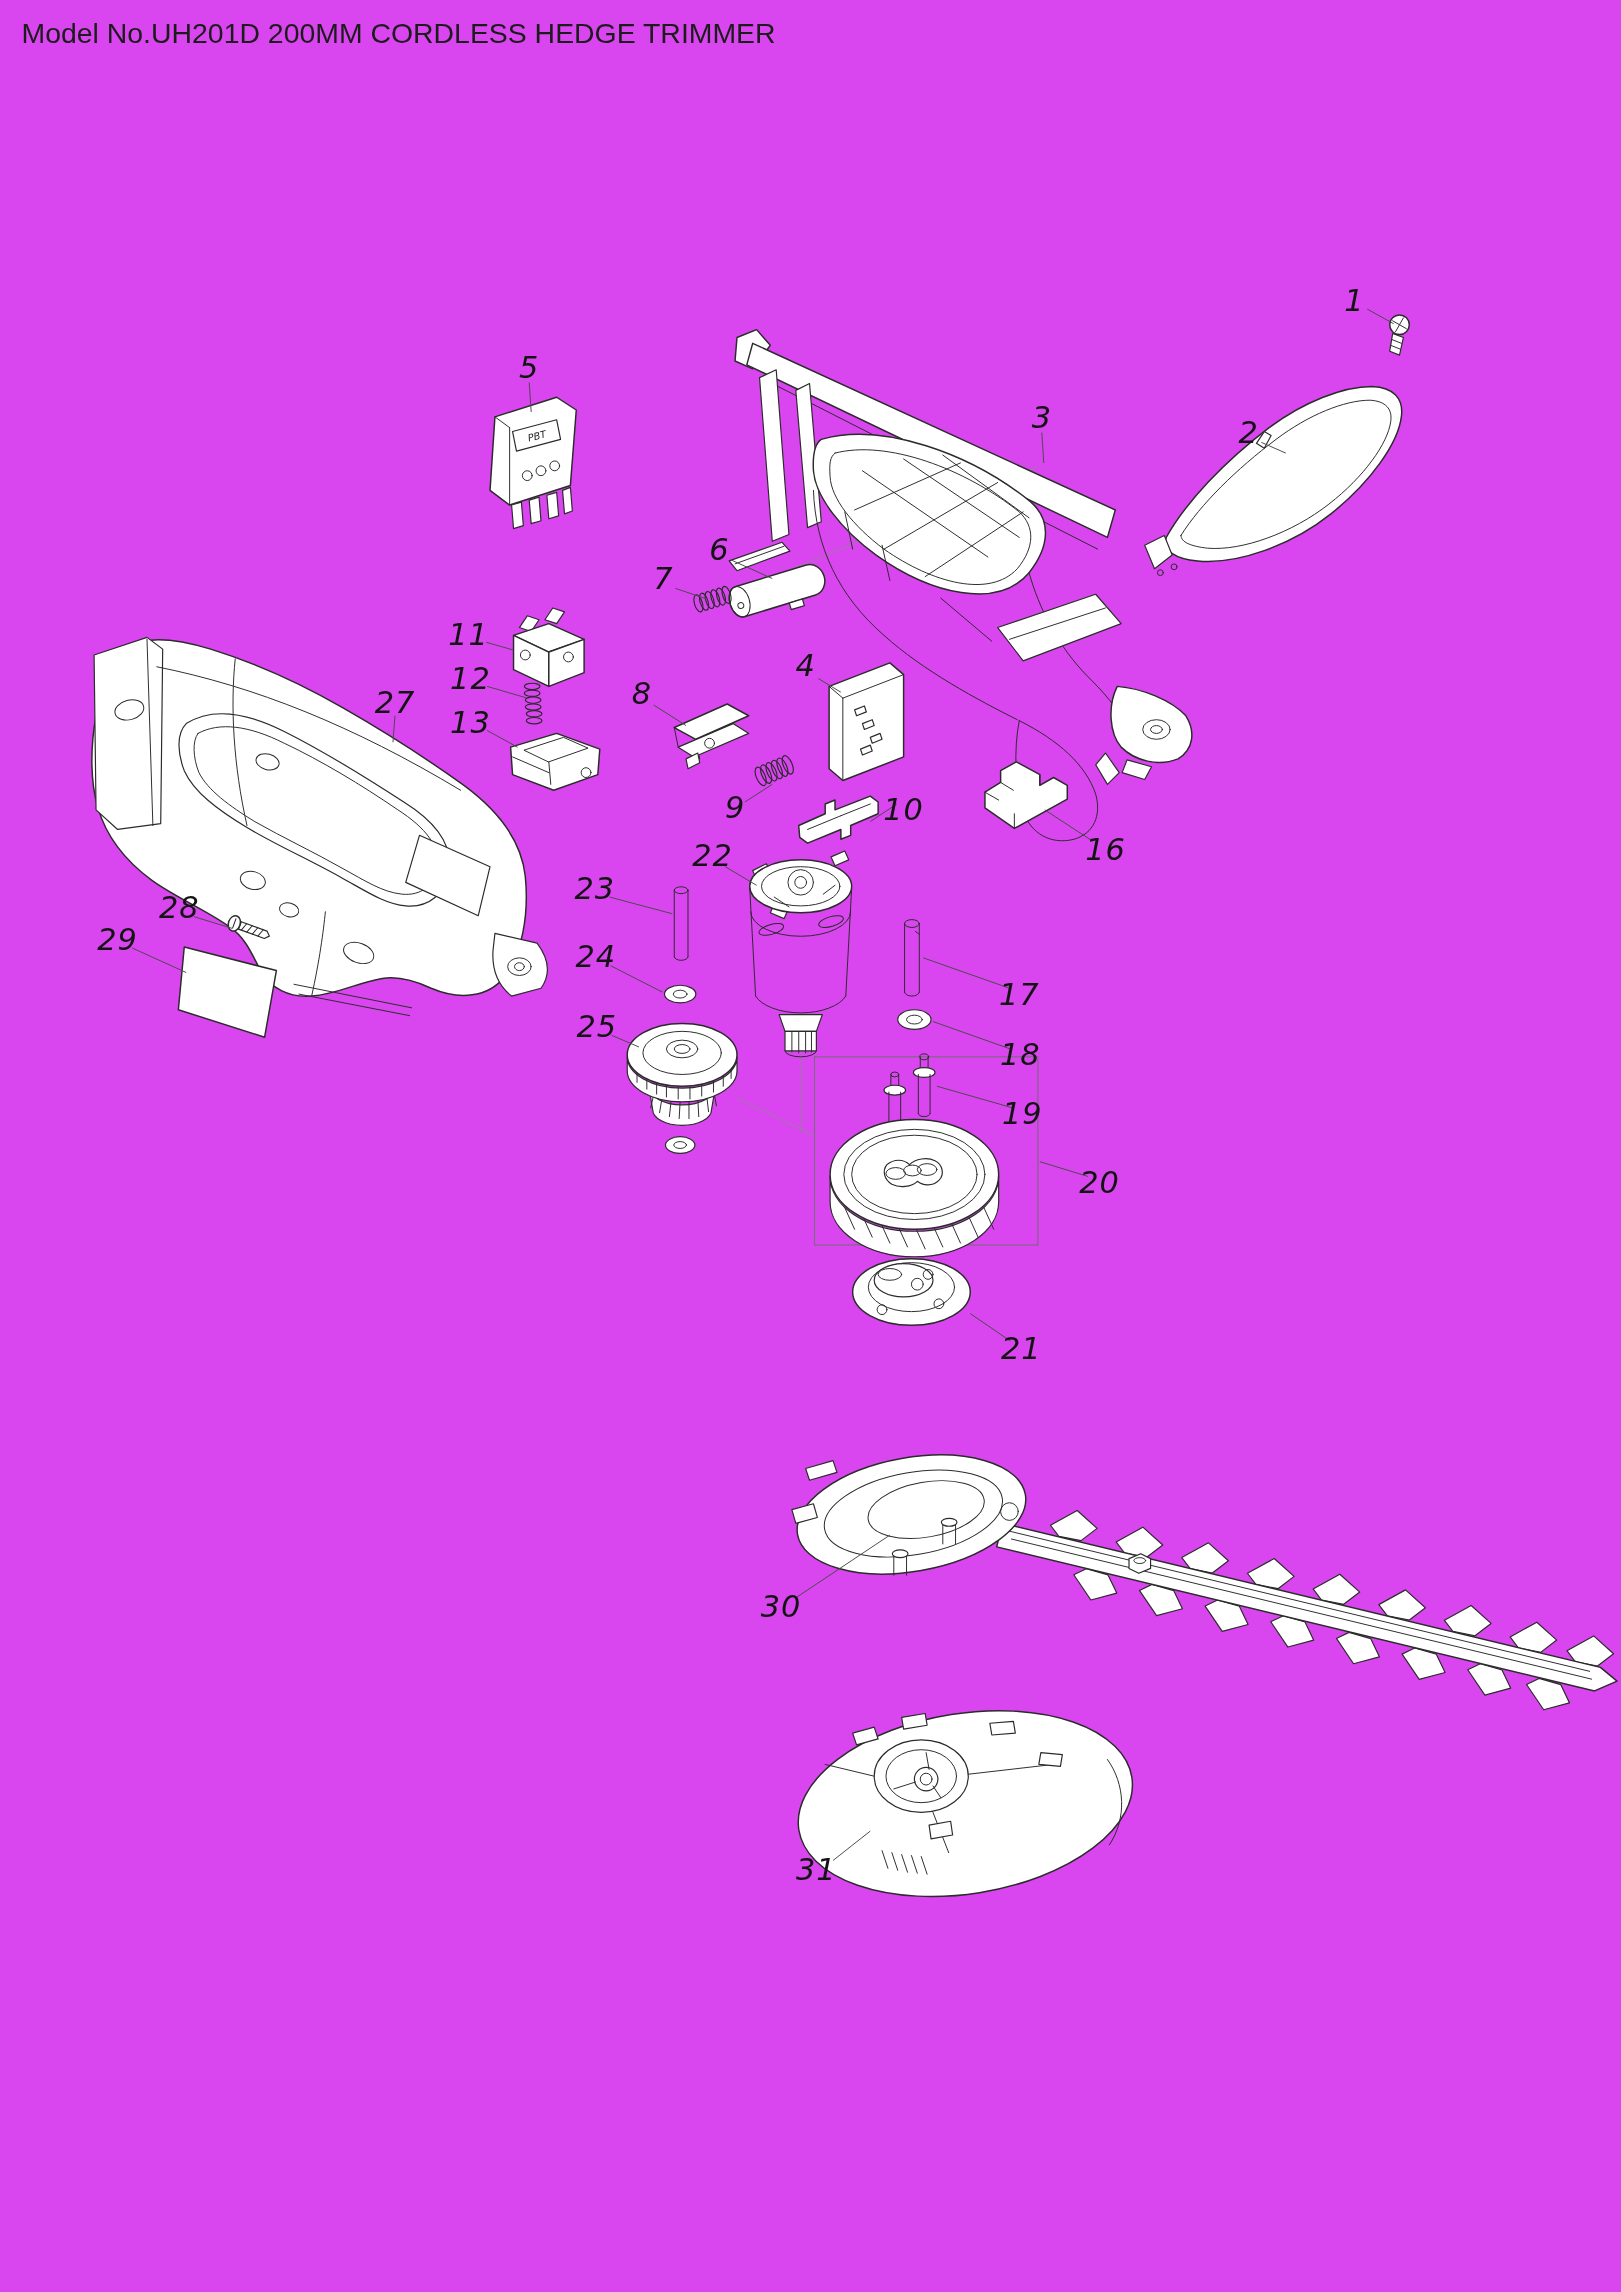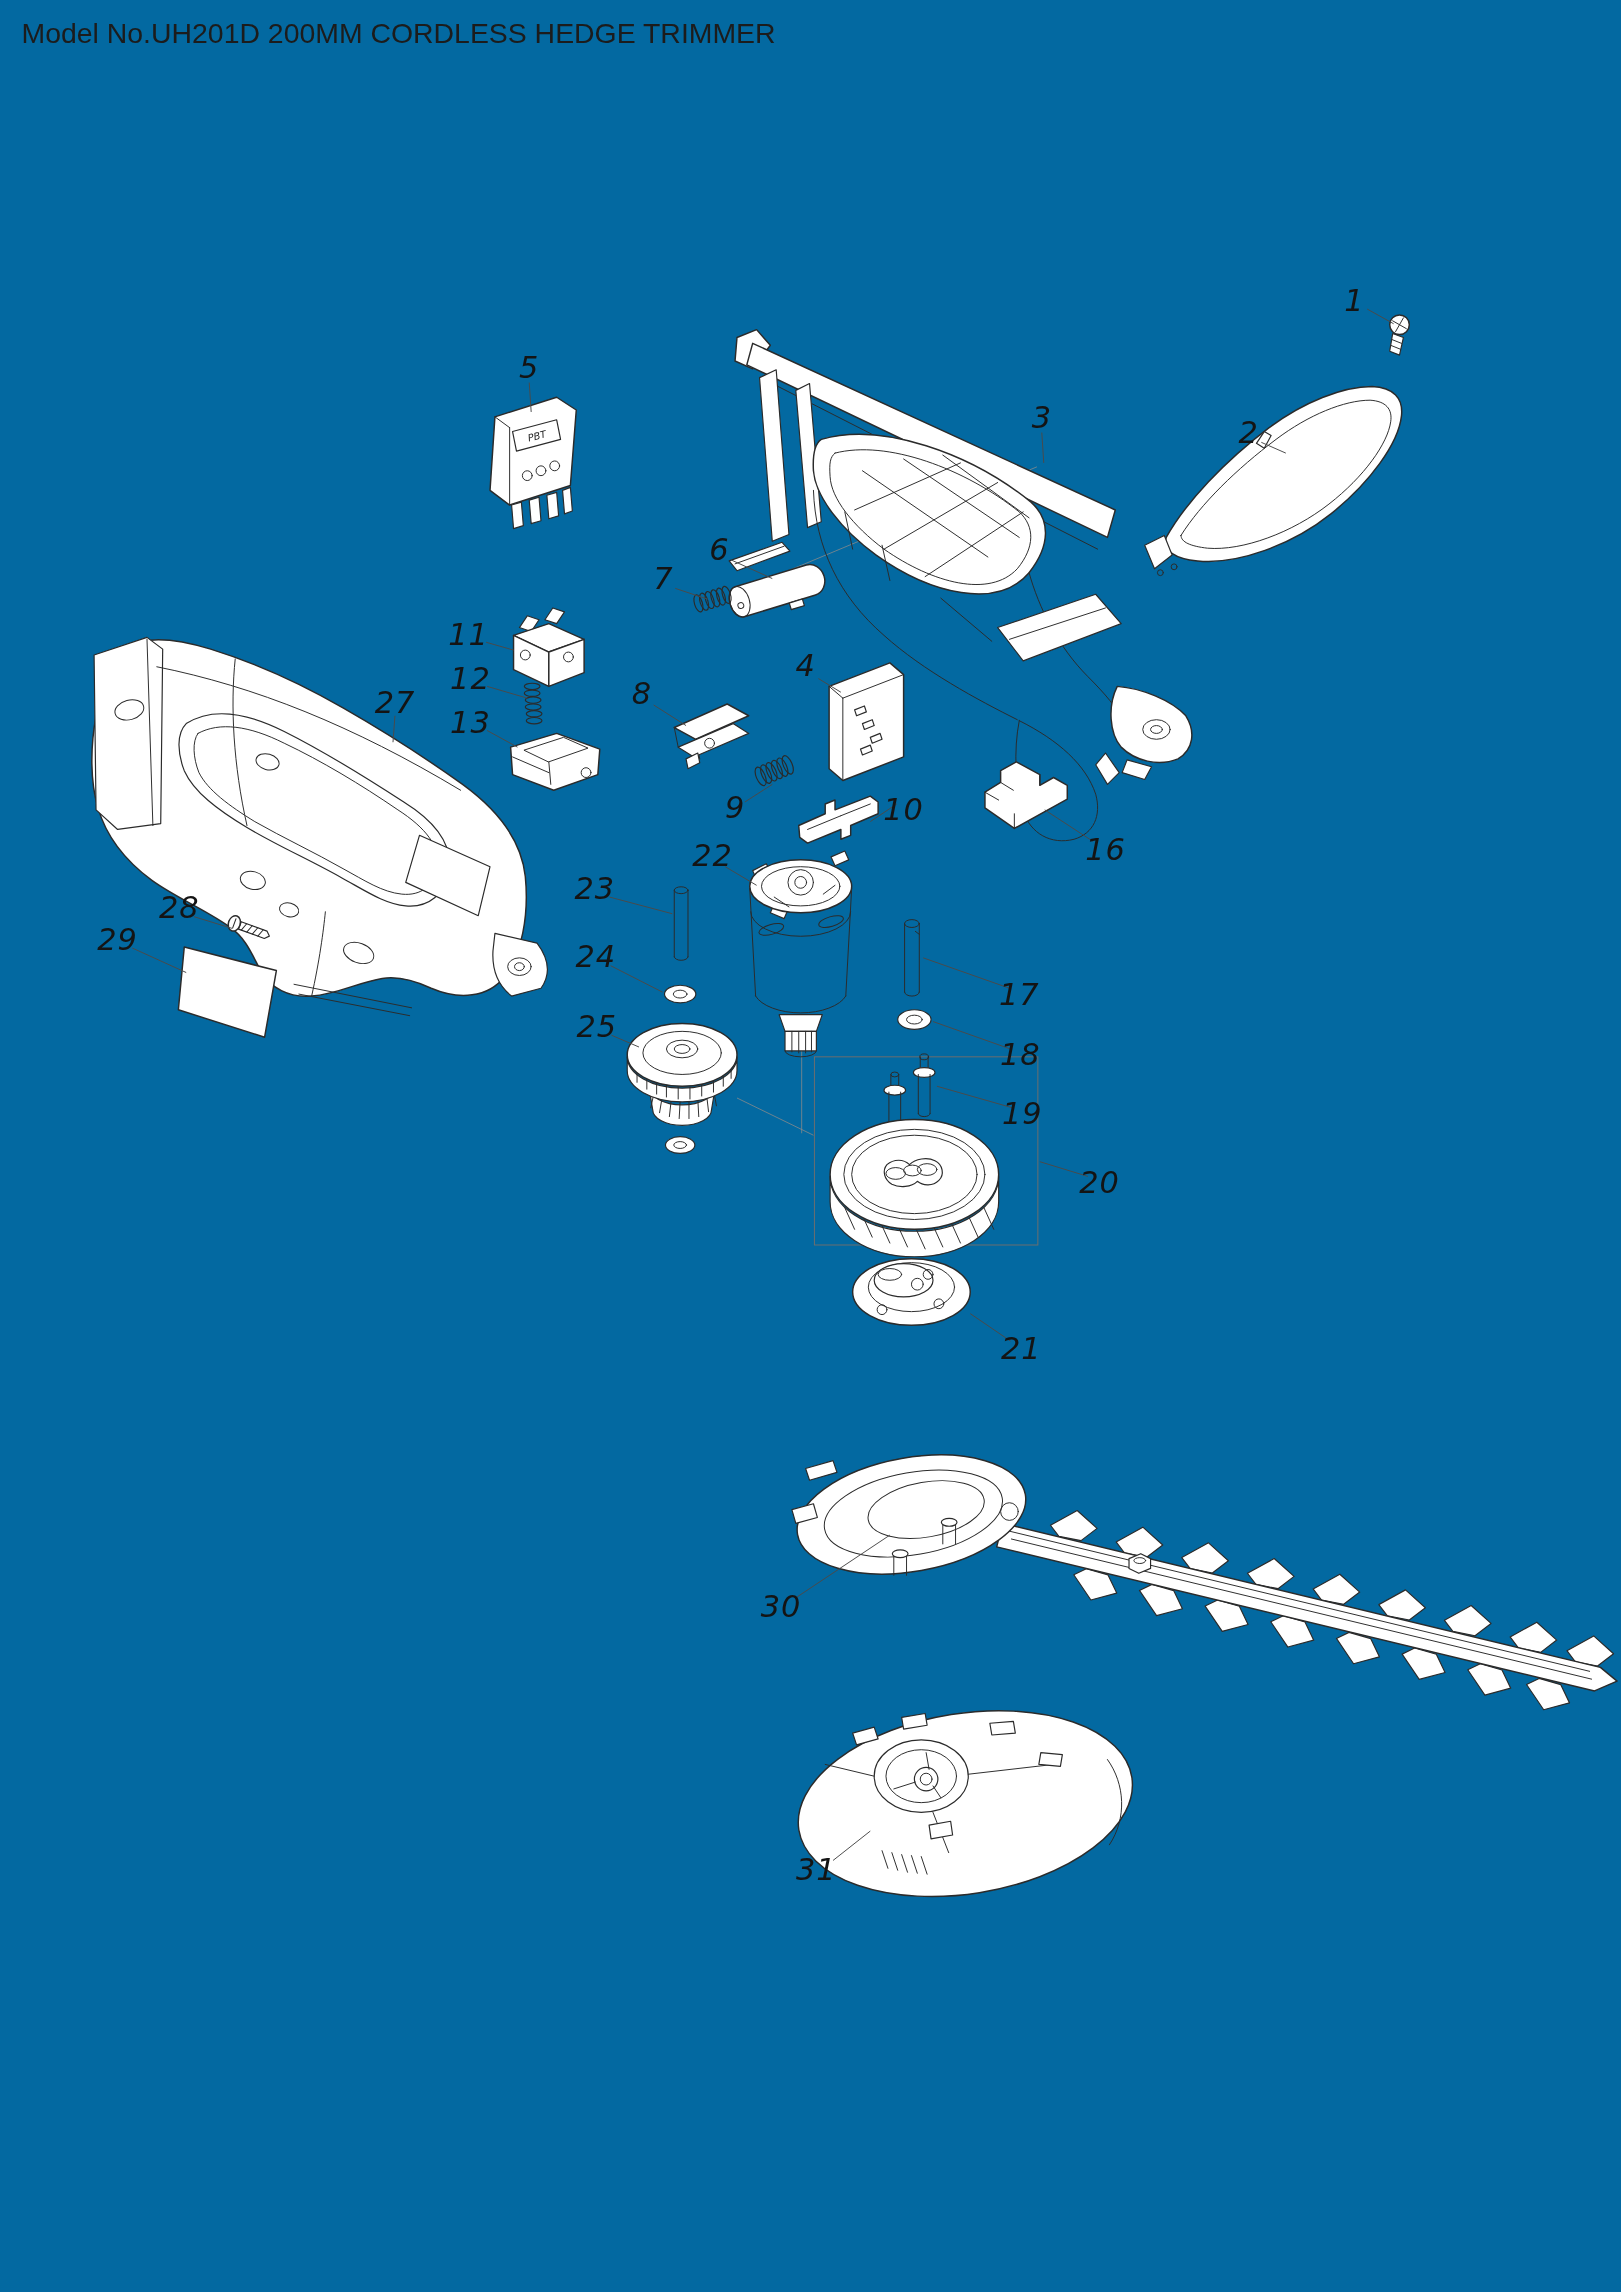--- a/index.html
+++ b/index.html
@@ -1,16 +1,16 @@
 <!DOCTYPE html>
 <html><head>
 <meta charset="utf-8">
 <style>
   html,body{margin:0;padding:0;background:#ffffff;}
-  #page{position:relative;width:1621px;height:2293px;background:#0369a1;overflow:hidden;
+  #page{position:relative;width:1621px;height:2293px;background:#d946ef;overflow:hidden;
         font-family:"Liberation Sans",sans-serif;}
   svg{position:absolute;inset:0;}
   .title{font-family:"Liberation Sans",sans-serif;font-size:29px;fill:#1c1c1c;}
   .co{font-family:"DejaVu Sans",sans-serif;font-style:italic;font-size:31px;fill:#141414;
       text-anchor:middle;dominant-baseline:middle;letter-spacing:1px;}
   .ld{stroke:#4a4a4a;stroke-width:1;fill:none;}
   .al{stroke:#8a8a8a;stroke-width:0.8;fill:none;}
   .po{stroke:#2b2b2b;stroke-width:1.5;fill:#ffffff;stroke-linejoin:round;}
   .pl{stroke:#2b2b2b;stroke-width:1;fill:none;stroke-linecap:round;}
   .pf{stroke:#2b2b2b;stroke-width:1.2;fill:#ffffff;stroke-linejoin:round;}

